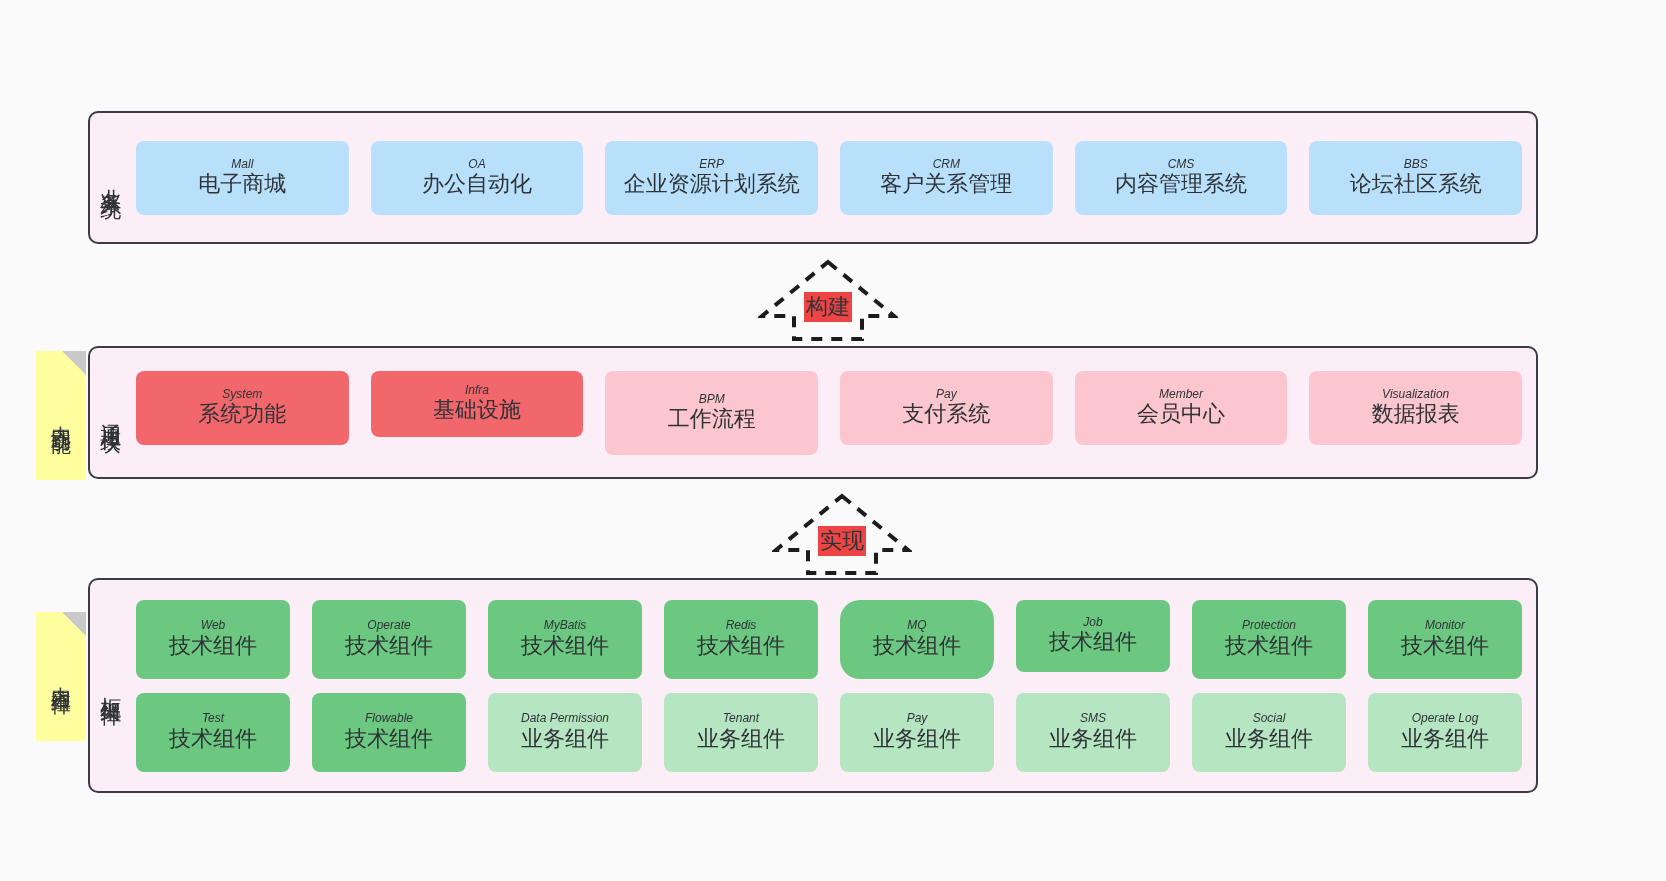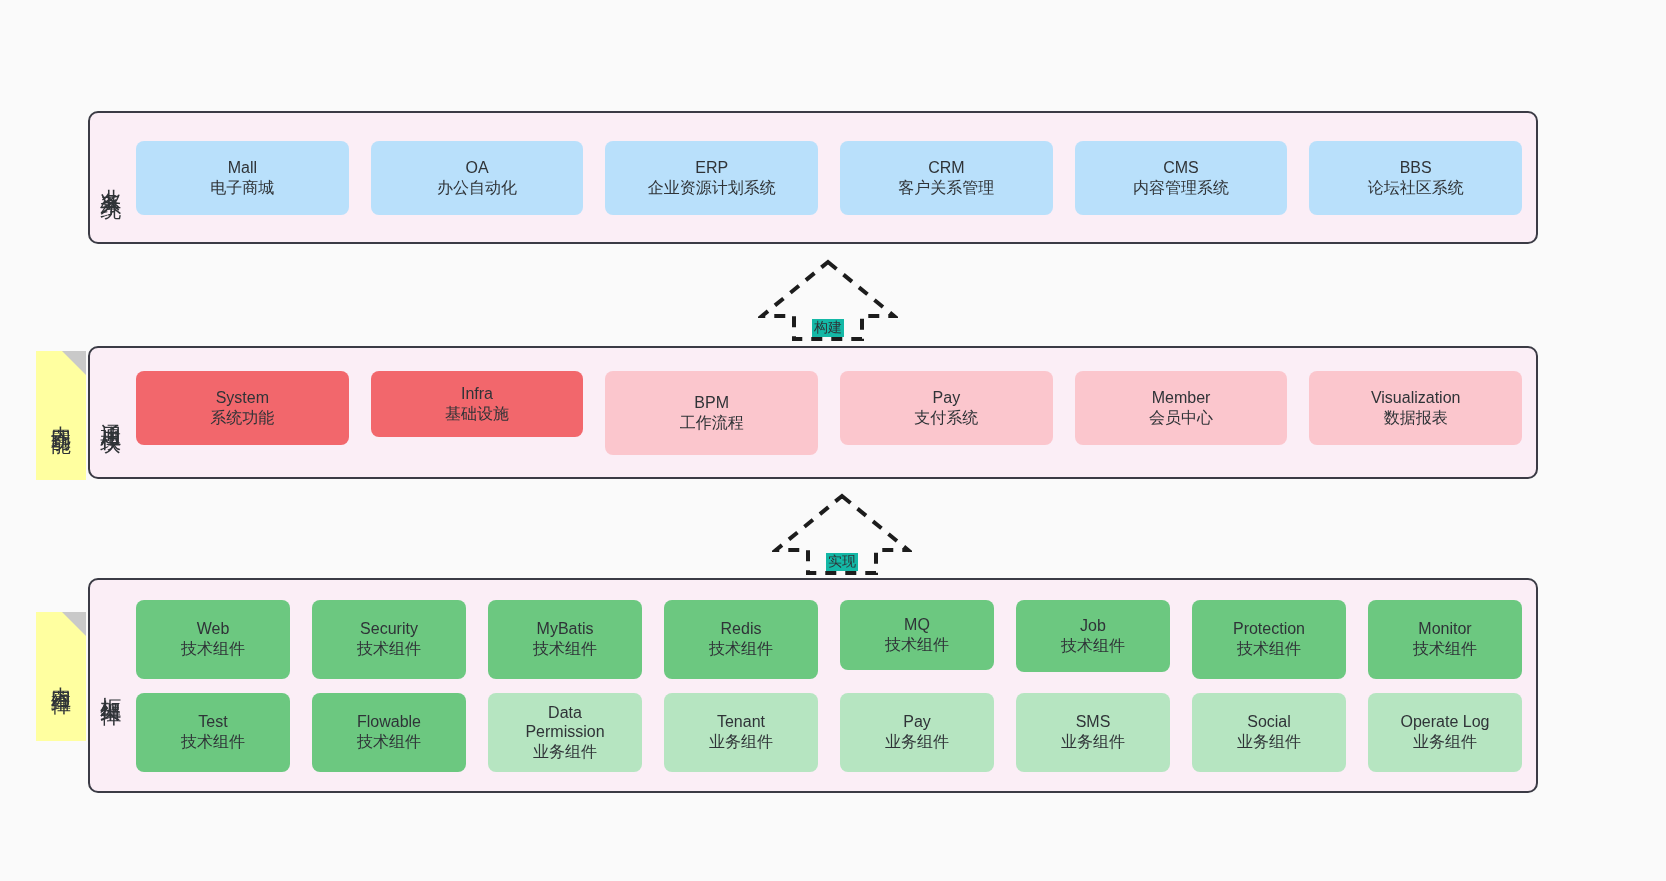--- a/index.html
+++ b/index.html
@@ -67,22 +67,22 @@
     border-radius: 8px;
     display: flex;
     flex-direction: column;
     align-items: center;
     justify-content: center;
     text-align: center;
     line-height: 1.22;
     box-sizing: border-box;
     padding: 6px 4px;
   }
-  .card .t1 { font-size: 16px; }
-  .card .t2 { font-size: 16px; }
+  .card .t1 { font-size: 12px; font-style: italic; }
+  .card .t2 { font-size: 22px; }
 
   
   .c-blue       { background: #b9e0fb; }
   .c-red        { background: #f2676c; }
   .c-pink       { background: #fbc6cd; }
   .c-green      { background: #6cc880; }
   .c-lightgreen { background: #b6e5c1; }
 
   
   .sticky {
@@ -111,24 +111,24 @@
   }
 
   
   .connector {
     position: absolute;
   }
   .connector .conn-label {
     position: absolute;
     left: 50%;
     transform: translateX(-50%);
-    bottom: 6px;
-    font-size: 14px;
+    bottom: 21px;
+    font-size: 22px;
     color: #2f3337;
-    background: #14b8a6;
+    background: #ef4444;
     padding: 0 2px;
     white-space: nowrap;
     user-select: none;
   }
 </style>
 </head>
 <body>
 
 <div class="canvas">
 
@@ -223,32 +223,32 @@
   <div class="layer" style="left:88px; top:578px; width:1450px; height:215px;">
     <div class="layer-label">框架组件</div>
     <div class="layer-body">
 
       <div class="card-row">
         <div class="card c-green" style="height:79px;">
           <span class="t1">Web</span>
           <span class="t2">技术组件</span>
         </div>
         <div class="card c-green" style="height:79px;">
-          <span class="t1">Security</span>
+          <span class="t1">Operate</span>
           <span class="t2">技术组件</span>
         </div>
         <div class="card c-green" style="height:79px;">
           <span class="t1">MyBatis</span>
           <span class="t2">技术组件</span>
         </div>
         <div class="card c-green" style="height:79px;">
           <span class="t1">Redis</span>
           <span class="t2">技术组件</span>
         </div>
-        <div class="card c-green" style="height:70px;">
+        <div class="card c-green" style="height:79px;border-radius:20px;">
           <span class="t1">MQ</span>
           <span class="t2">技术组件</span>
         </div>
         <div class="card c-green" style="height:72px;">
           <span class="t1">Job</span>
           <span class="t2">技术组件</span>
         </div>
         <div class="card c-green" style="height:79px;">
           <span class="t1">Protection</span>
           <span class="t2">技术组件</span>

